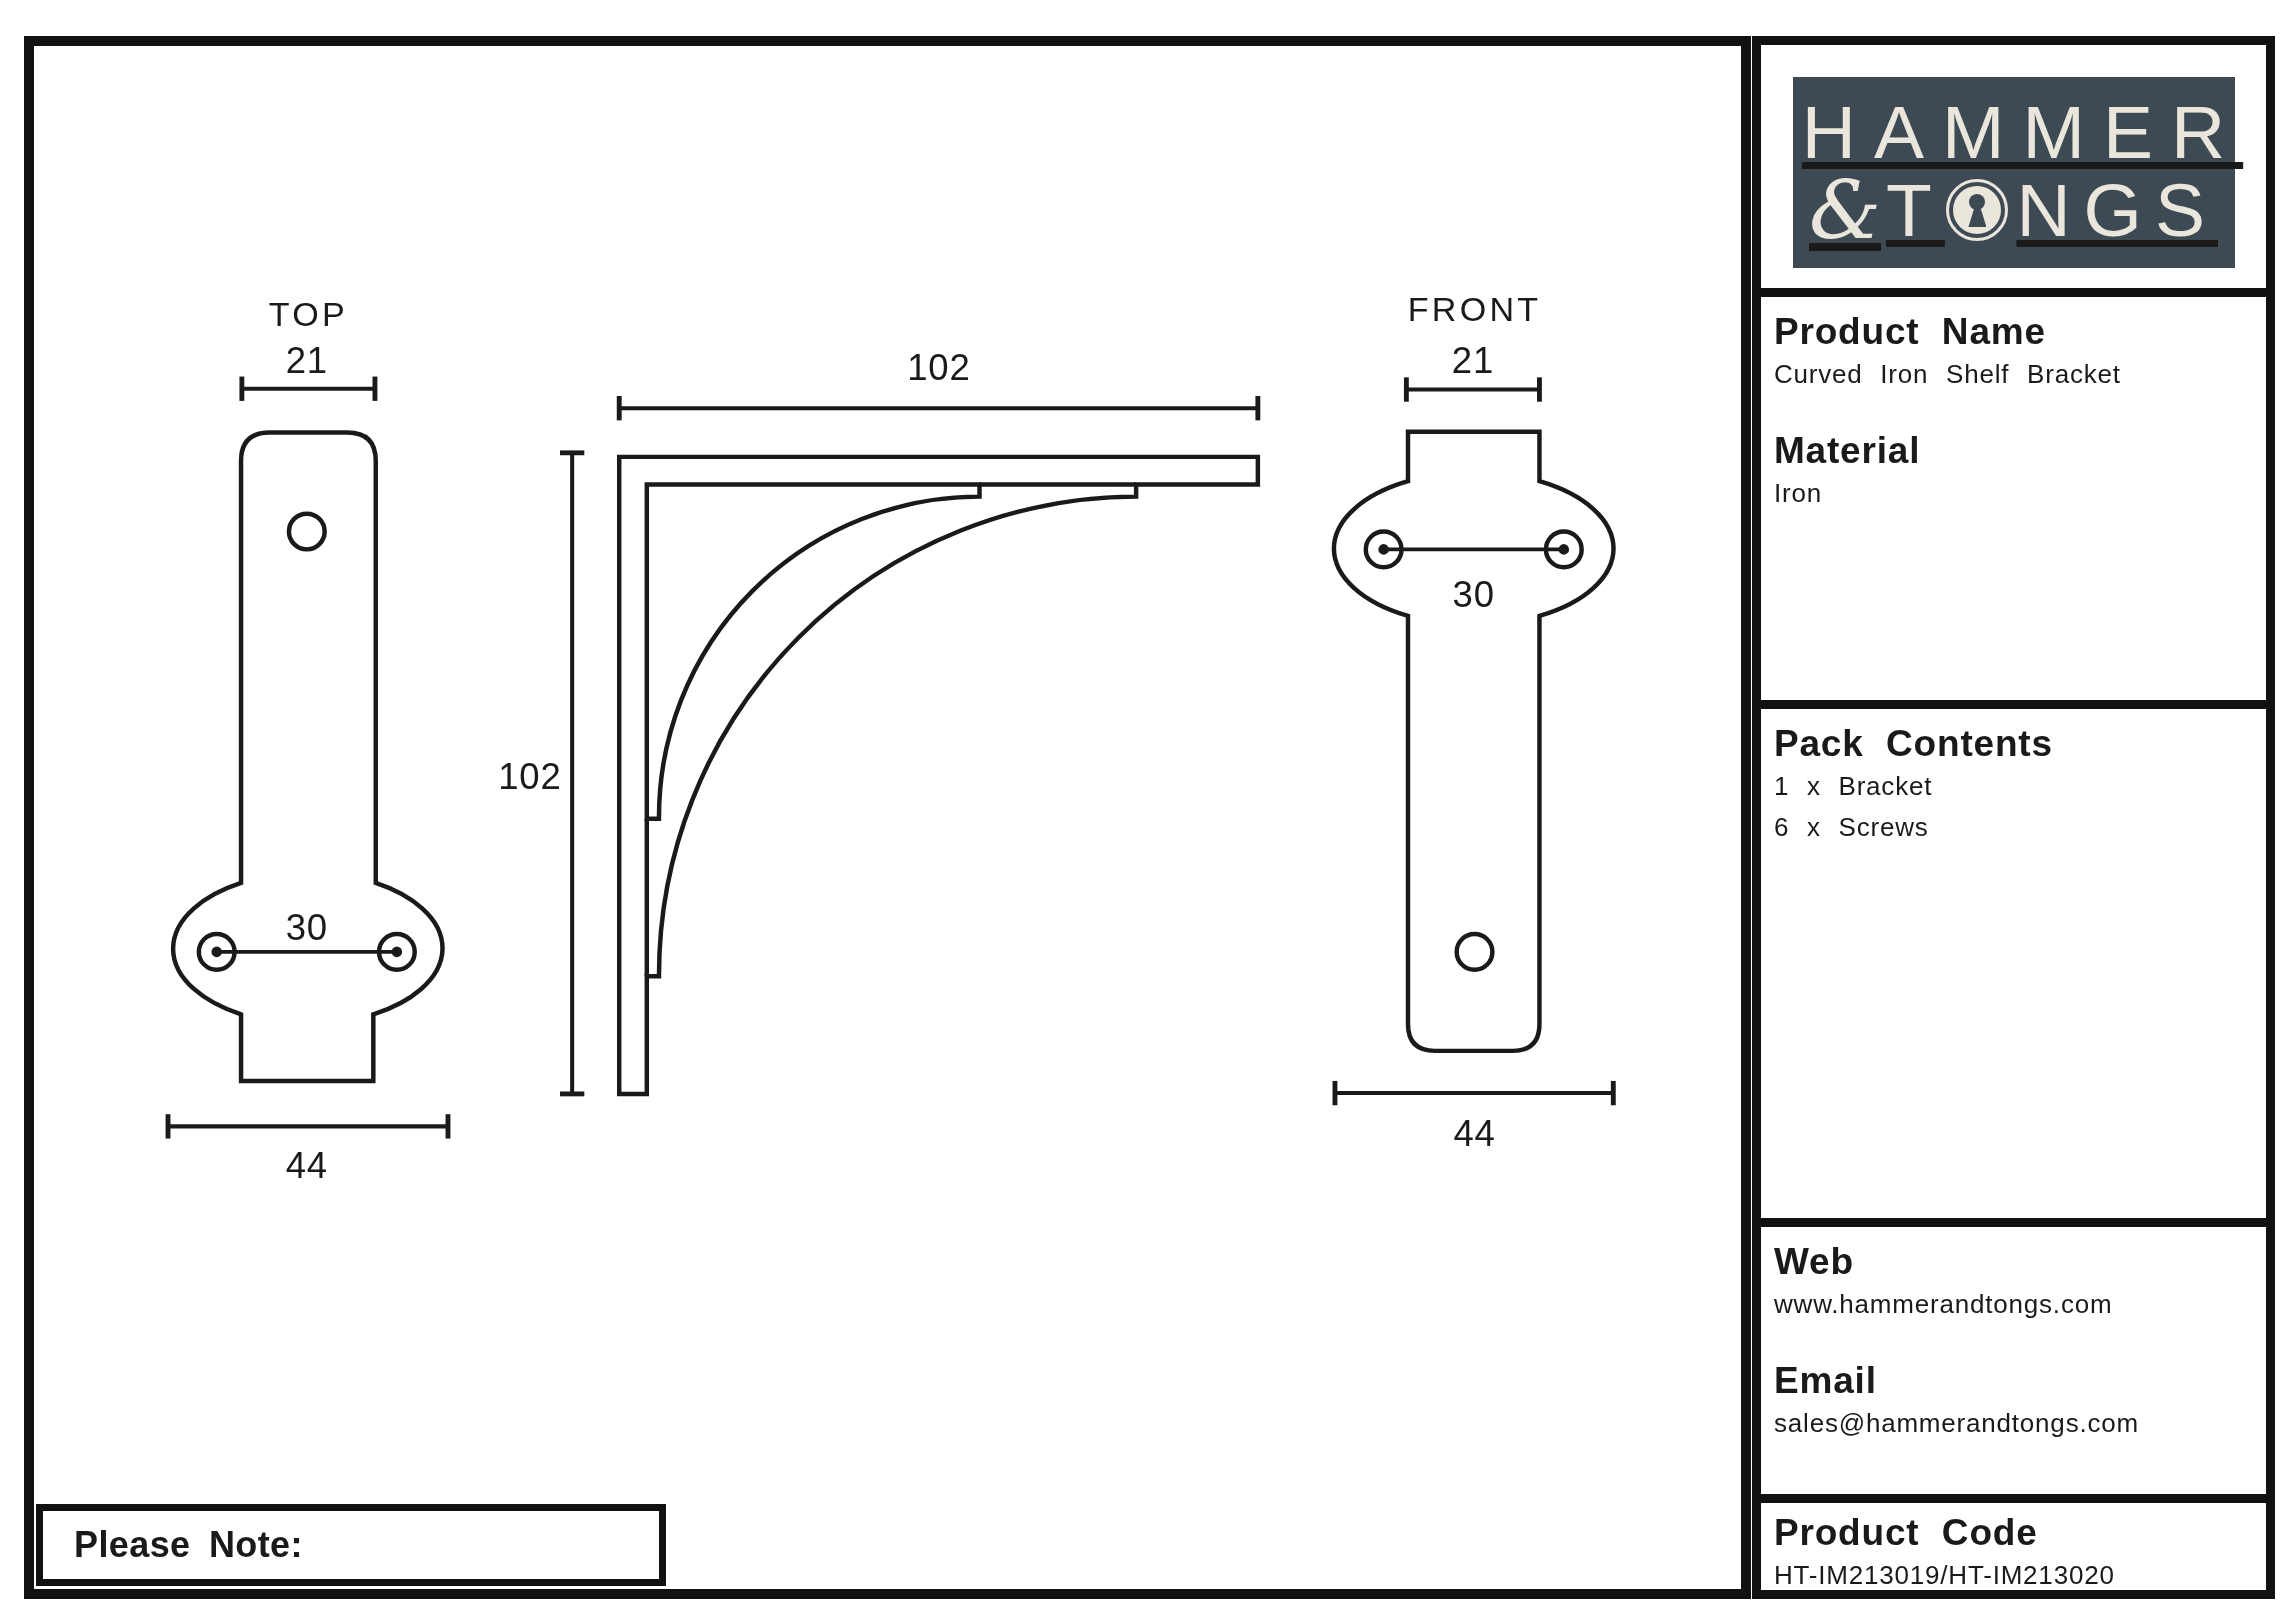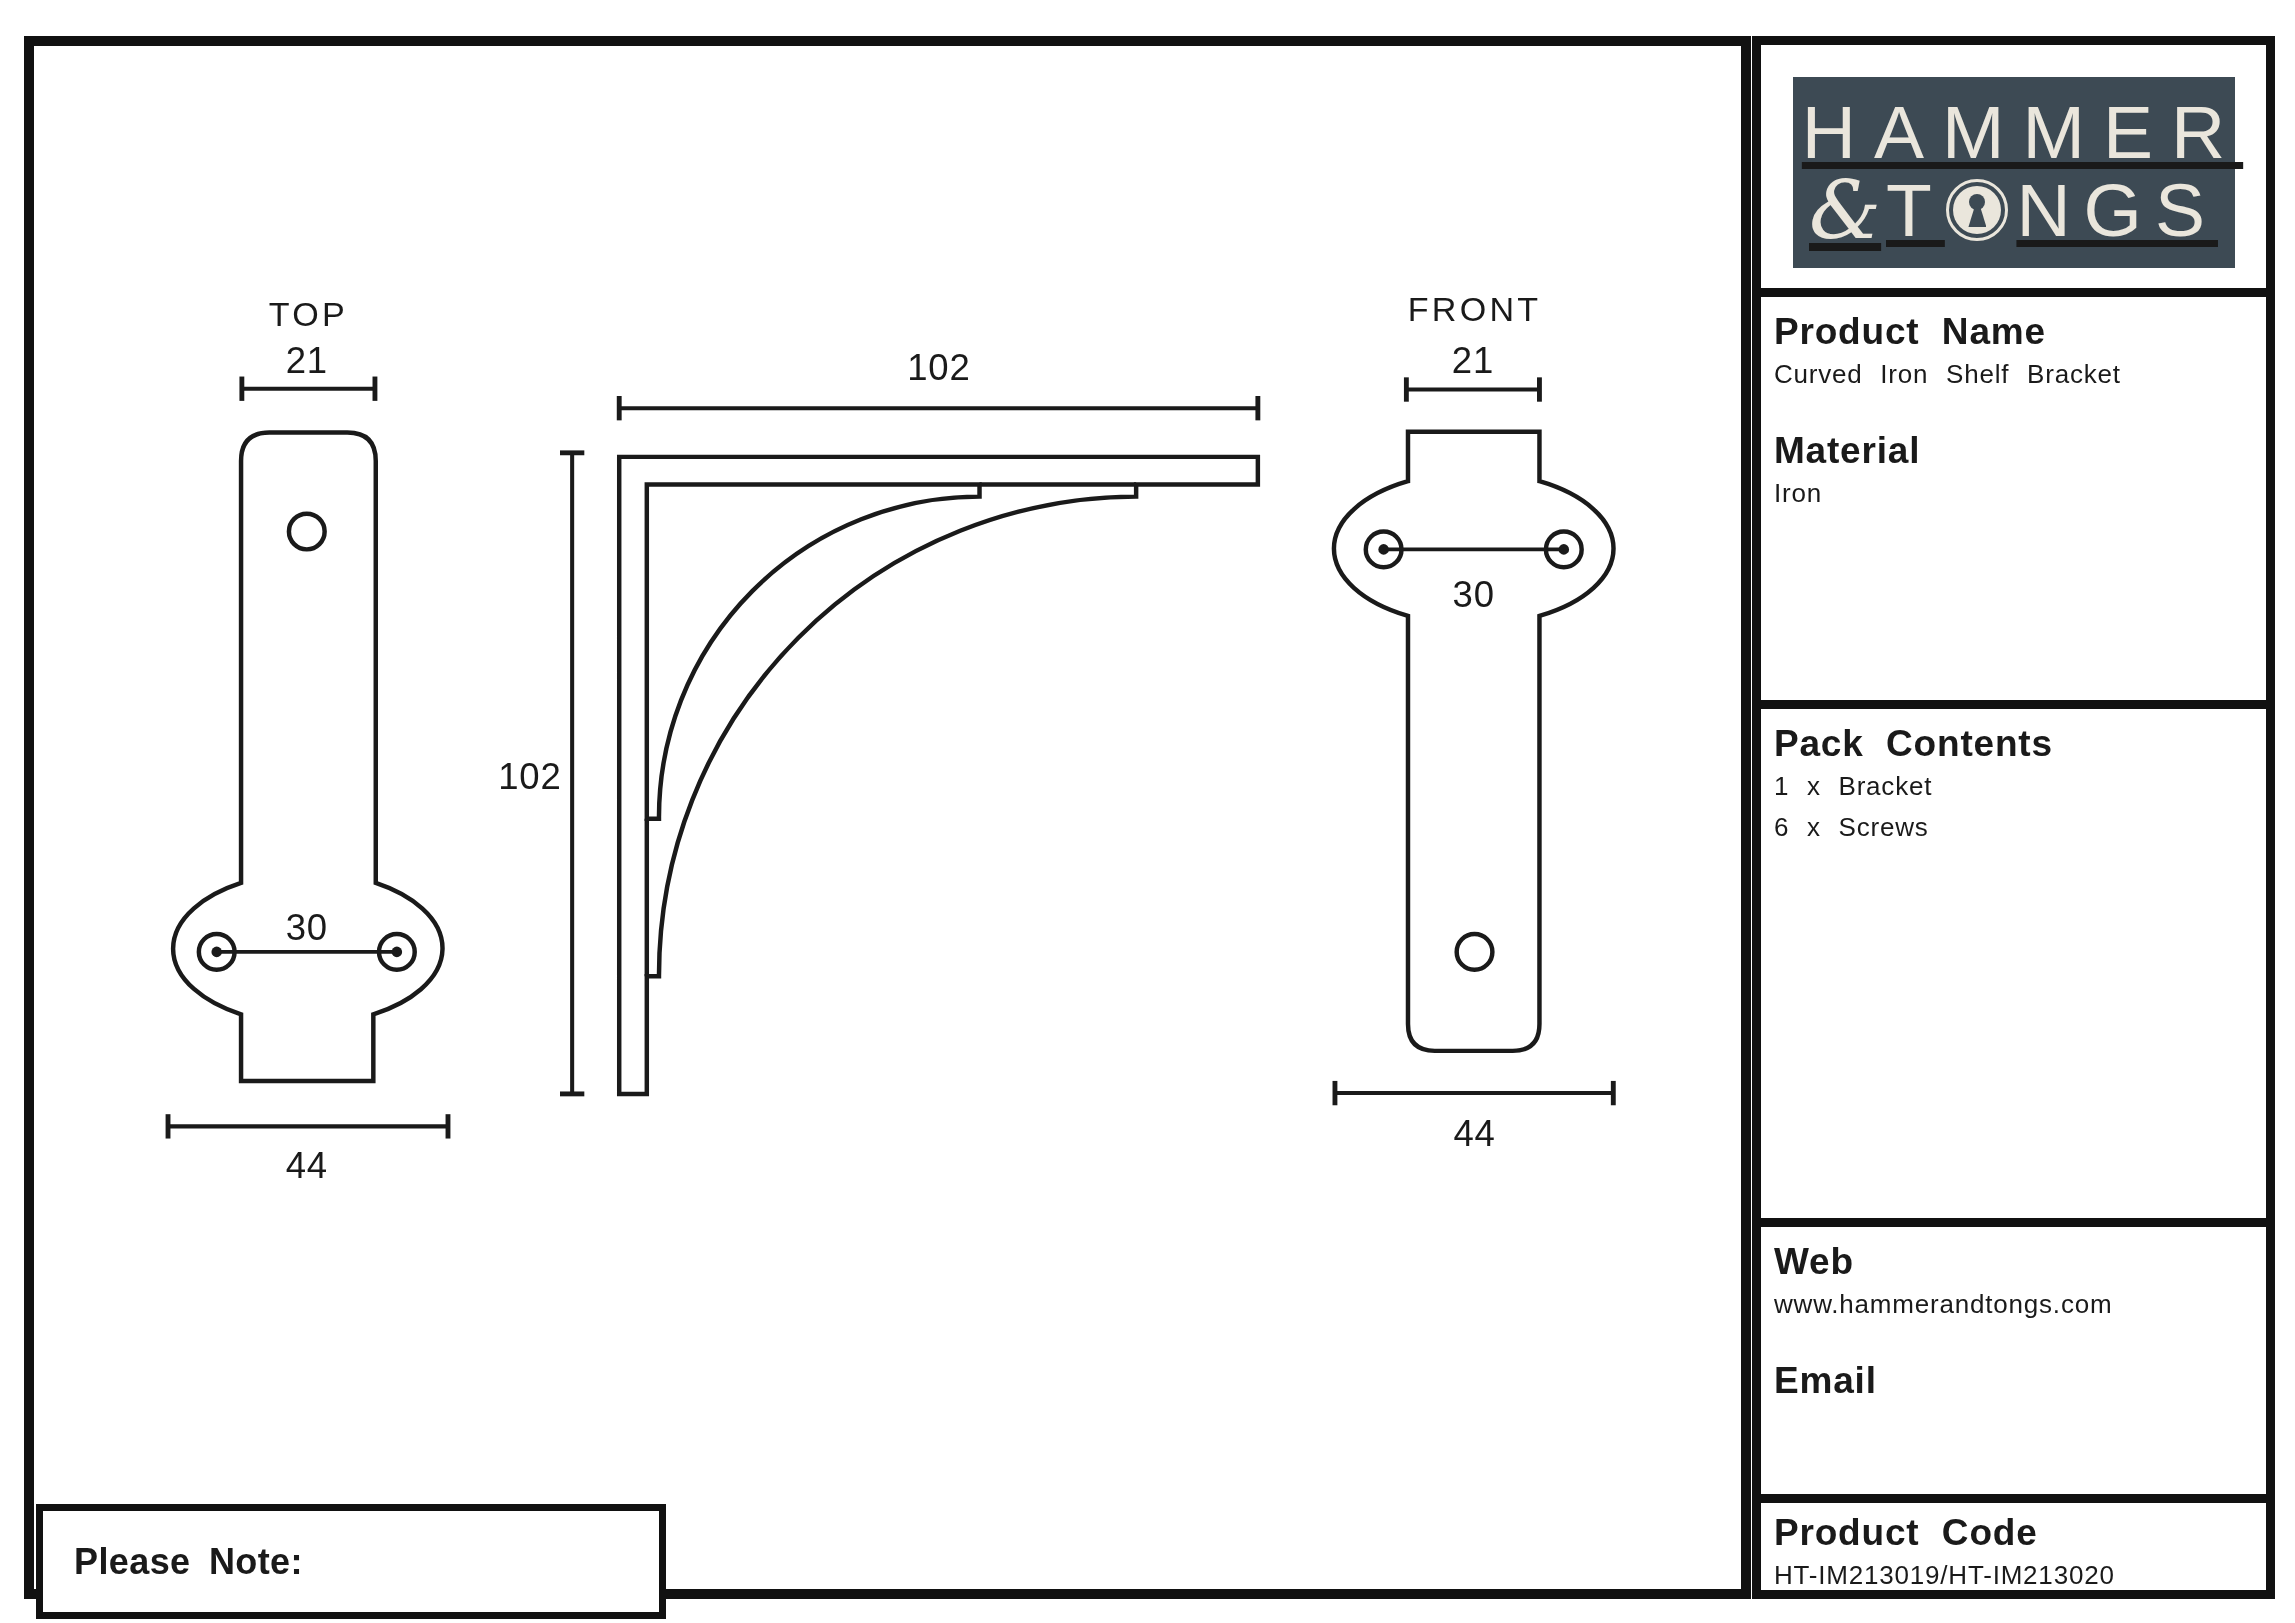--- a/index.html
+++ b/index.html
@@ -6,21 +6,21 @@
   .sheet{
     position:relative;width:2295px;height:1623px;background:#ffffff;
     font-family:"Liberation Sans",sans-serif;color:#1a1a1a;overflow:hidden;
   }
   
   .main-frame{
     position:absolute;left:24px;top:36px;width:1727px;height:1563px;
     border:10.6px solid #111;box-sizing:border-box;background:#fff;
   }
   .note-box{
-    position:absolute;left:36px;top:1504px;width:630px;height:115px;
+    position:absolute;left:36px;top:1504px;width:630px;height:82px;
     border:7.3px solid #111;box-sizing:border-box;background:#fff;
     display:flex;align-items:center;padding-left:31px;
     font-size:36px;letter-spacing:0.4px;word-spacing:8px;white-space:nowrap;
   }
   .note-box b{margin-right:11.4px;}
   
   .sidebar{
     position:absolute;left:1752px;top:36px;width:523px;height:1563px;
     border:9px solid #111;box-sizing:border-box;background:#fff;
     display:flex;flex-direction:column;
@@ -208,20 +208,21 @@
       <div class="sb-heading">Pack Contents</div>
       <div class="sb-value">1 x Bracket</div>
       <div class="sb-value">6 x Screws</div>
     </div>
 
     <div class="sb-section sb-contact">
       <div class="sb-heading">Web</div>
       <div class="sb-value">www.hammerandtongs.com</div>
       <div class="sb-gap"></div>
       <div class="sb-heading">Email</div>
+      <div class="sb-value">sales@hammerandtongs.com</div>
     </div>
 
     <div class="sb-section sb-code">
       <div class="sb-heading">Product Code</div>
       <div class="sb-value">HT-IM213019/HT-IM213020</div>
     </div>
 
   </div>
 </div>
 

